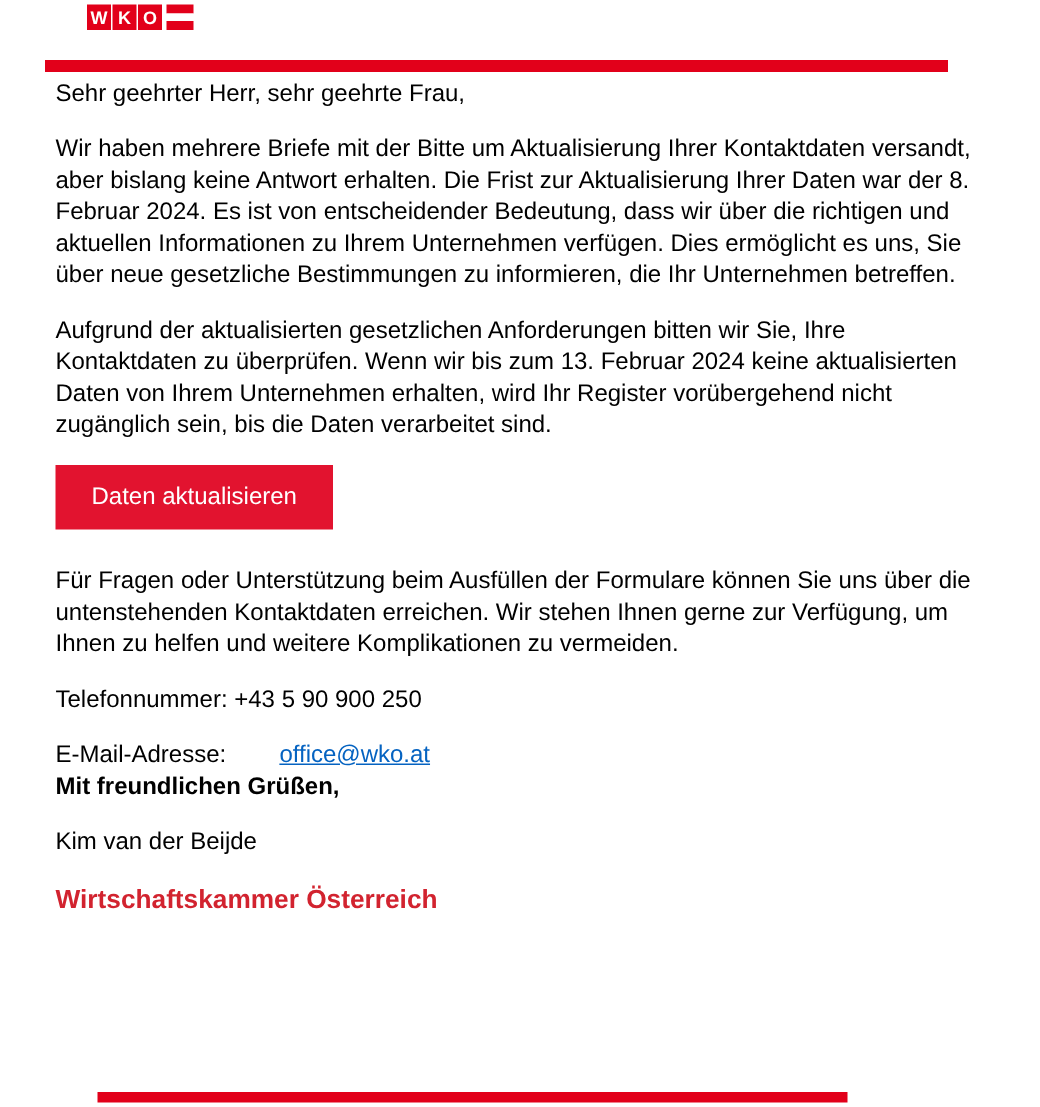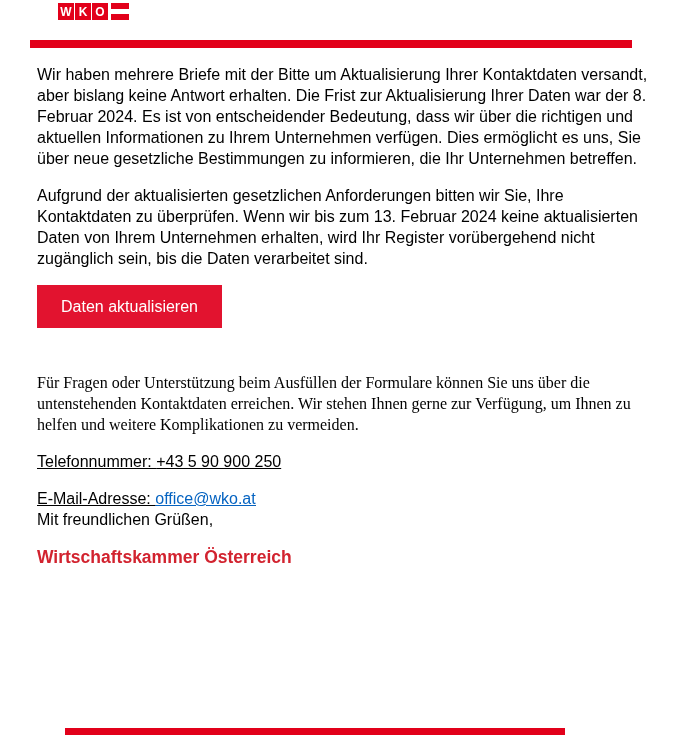--- a/index.html
+++ b/index.html
@@ -22,31 +22,31 @@
   }
   .logo-flag { width: 18px; height: 17px; margin-left: 2px; display: flex; flex-direction: column; }
   .logo-flag .stripe-red { flex: 1.2; background: #E2001A; }
   .logo-flag .stripe-white { flex: 0.9; background: #ffffff; }
   .bar { background: #E2001A; }
   .top-bar { margin: 20px 0 0 30px; width: 602px; height: 8px; }
   .content { margin-left: 37px; width: 617px; }
   .content p { margin: 16px 0 0 0; }
   .greeting { margin-top: 4px !important; }
   .btn {
-    display: inline-block; margin-top: 16px; margin-bottom: 22px;
+    display: inline-block; margin-top: 16px; margin-bottom: 2px;
     background: #E2132F; color: #ffffff;
     padding: 11px 24px; font-size: 16px; line-height: 21px;
     text-decoration: none; cursor: pointer; border: none;
   }
-  .after-btn { margin-top: 22px !important; font-family: Liberation Serif, serif; }
-  .contact-line { margin: 0; text-decoration: underline; }
+  .after-btn { margin-top: 22px !important; }
+  .contact-line { margin: 0; }
   .contact-block { margin-top: 16px; }
-  .link { color: #0563C1; text-decoration: underline; cursor: pointer; }
+  .link { color: #0563C1; text-decoration: underline; cursor: pointer; margin-left: 31px; }
   .thanks { margin-top: 36px !important; }
-  .salutation { margin-top: 0 !important; }
+  .salutation { margin-top: 0 !important; font-weight: bold; }
   .sig-name { margin-top: 16px !important; }
   .sig-org {
     margin: 1px 0 0 0; color: #D2232F; font-weight: bold;
     font-size: 17.5px; line-height: 22px;
   }
   .bottom-bar { position: absolute; left: 65px; top: 728px; width: 500px; height: 7px; }
 </style>
 </head>
 <body>
 
@@ -57,32 +57,34 @@
   <div class="logo-flag">
     <div class="stripe-red"></div>
     <div class="stripe-white"></div>
     <div class="stripe-red"></div>
   </div>
 </div>
 
 <div class="bar top-bar"></div>
 
 <div class="content">
+  <p class="greeting">Sehr geehrter Herr, sehr geehrte Frau,</p>
 
   <p>Wir haben mehrere Briefe mit der Bitte um Aktualisierung Ihrer Kontaktdaten versandt, aber bislang keine Antwort erhalten. Die Frist zur Aktualisierung Ihrer Daten war der 8. Februar 2024. Es ist von entscheidender Bedeutung, dass wir über die richtigen und aktuellen Informationen zu Ihrem Unternehmen verfügen. Dies ermöglicht es uns, Sie über neue gesetzliche Bestimmungen zu informieren, die Ihr Unternehmen betreffen.</p>
   <p>Aufgrund der aktualisierten gesetzlichen Anforderungen bitten wir Sie, Ihre Kontaktdaten zu überprüfen. Wenn wir bis zum 13. Februar 2024 keine aktualisierten Daten von Ihrem Unternehmen erhalten, wird Ihr Register vorübergehend nicht zugänglich sein, bis die Daten verarbeitet sind.</p>
 
   <a class="btn">Daten aktualisieren</a>
 
   <p class="after-btn">Für Fragen oder Unterstützung beim Ausfüllen der Formulare können Sie uns über die untenstehenden Kontaktdaten erreichen. Wir stehen Ihnen gerne zur Verfügung, um Ihnen zu helfen und weitere Komplikationen zu vermeiden.</p>
 
   <div class="contact-block">
     <p class="contact-line"><span>Telefonnummer: </span><span>+43 5 90 900 250</span></p>
     <p class="contact-line"><span>E-Mail-Adresse: </span><a class="link">office@wko.at</a></p>
   </div>
 
 
   <p class="salutation">Mit freundlichen Grüßen,</p>
 
+  <p class="sig-name">Kim van der Beijde</p>
   <p class="sig-org">Wirtschaftskammer Österreich</p>
 </div>
 
 <div class="bar bottom-bar"></div>
 
 </body></html>

